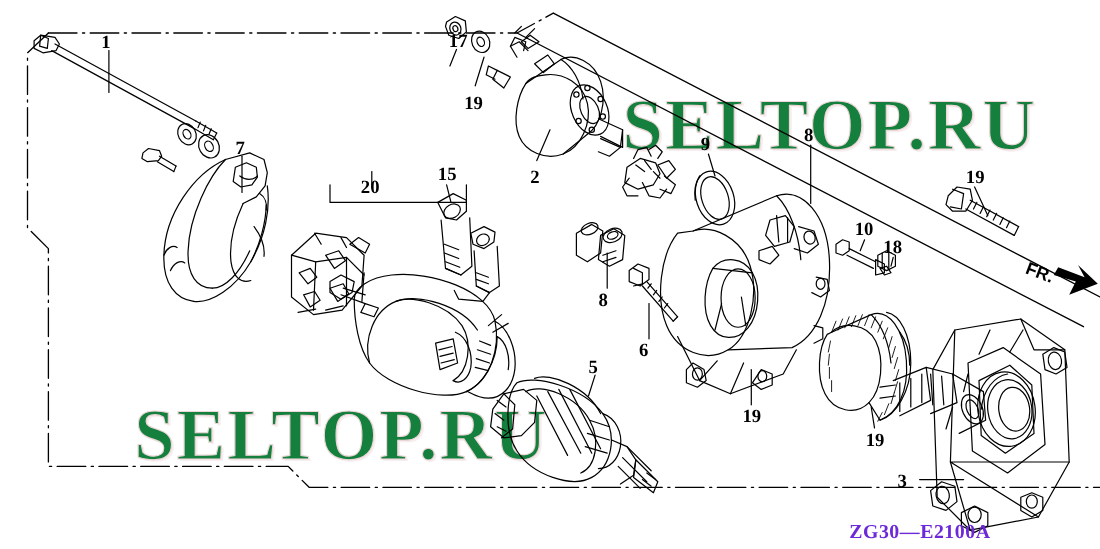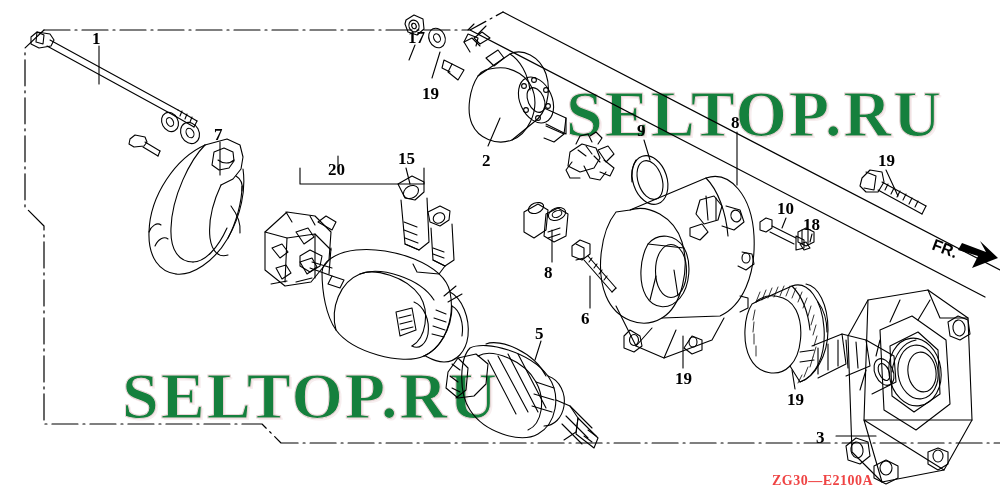--- a/index.html
+++ b/index.html
@@ -7,22 +7,22 @@
   body{font-family:"Liberation Serif",serif;}
   #stage{position:relative;width:1000px;height:499px;background:#fff;overflow:hidden;}
   #stage svg.layer{position:absolute;left:0;top:0;width:1000px;height:499px;}
   .wm{position:absolute;font-family:"Liberation Serif",serif;font-weight:700;
       color:#15803d;letter-spacing:2px;white-space:nowrap;
       -webkit-text-stroke:1px #ecd6d8;text-shadow:2px 2px 0 #f7eeef;}
   #wm1{left:566px;top:76px;font-size:66px;}
   #wm2{left:122px;top:358px;font-size:66px;}
   .lbl{position:absolute;font-family:"Liberation Serif",serif;font-weight:700;
        color:#000;font-size:17px;line-height:17px;}
-  #partcode{position:absolute;left:772px;top:473px;font-size:14px;font-weight:700;
-       letter-spacing:.5px;font-family:"Liberation Serif",serif;color:#ef4444;}
+  #partcode{position:absolute;left:772px;top:473px;font-size:18px;font-weight:700;
+       letter-spacing:.5px;font-family:"Liberation Serif",serif;color:#6d28d9;}
   #frtxt{position:absolute;left:936px;top:236px;font-size:16px;font-weight:700;
        font-family:"Liberation Sans",sans-serif;color:#000;
        transform:rotate(21deg);transform-origin:0 0;letter-spacing:0px;}
 </style>
 </head>
 <body>
 
 <div id="stage">
 
   <div class="wm" id="wm1">SELTOP.RU</div>

